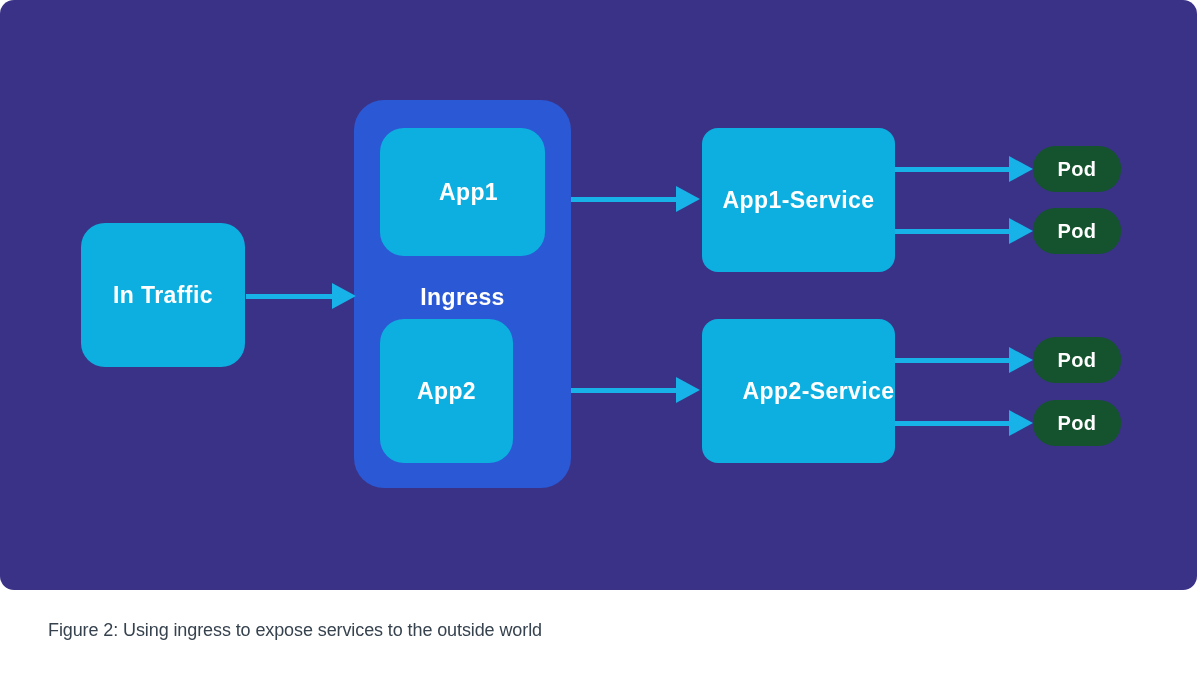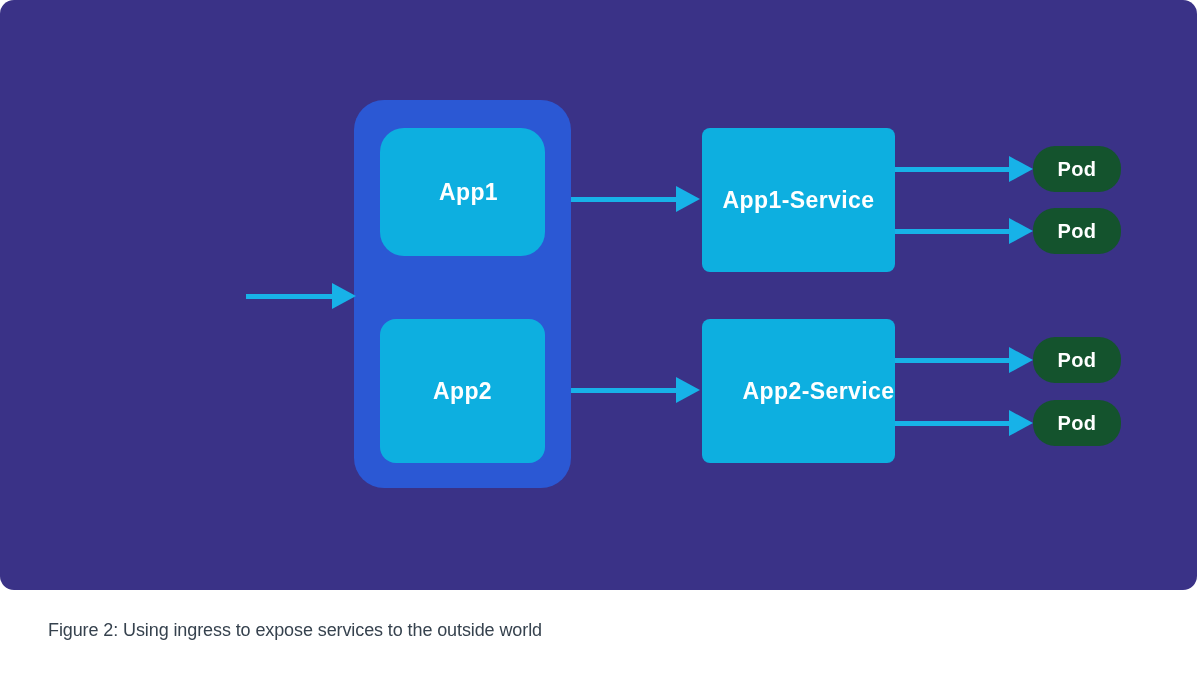--- a/index.html
+++ b/index.html
@@ -22,31 +22,31 @@
 
   
   .node {
     position: absolute;
     background: #0DAFE0;
     color: #ffffff;
     display: flex; align-items: center; justify-content: center;
     font-size: 23px; font-weight: 600; letter-spacing: 0.4px;
   }
   .rounded24 { border-radius: 24px; }
-  .rounded28 { border-radius: 8px; }
+  .rounded28 { border-radius: 16px; }
 
   .in-traffic { left: 81px; top: 223px; width: 164px; height: 144px; }
 
   .ingress-container {
     position: absolute; left: 354px; top: 100px;
     width: 217px; height: 388px;
     background: #2B58D4; border-radius: 30px;
   }
   .app1 { left: 380px; top: 128px; width: 165px; height: 128px; padding-left: 12px; }
-  .app2 { left: 380px; top: 319px; width: 165px; height: 144px; border-radius: 16px; }
+  .app2 { left: 380px; top: 319px; width: 133px; height: 144px; }
   .ingress-label {
     position: absolute; left: 354px; top: 282px; width: 217px; height: 30px;
     color: #ffffff; font-size: 23px; font-weight: 600; letter-spacing: 0.4px;
     display: flex; align-items: center; justify-content: center;
   }
 
   .app1-service { left: 702px; top: 128px; width: 193px; height: 144px; }
   .app2-service { left: 702px; top: 319px; width: 193px; height: 144px; padding-left: 40px; }
 
   .pod {
@@ -103,25 +103,29 @@
 </style>
 </head>
 <body>
 
 <div id="canvas">
 
   <div class="panel"></div>
 
   <div class="ingress-container"></div>
 
+  <div class="node rounded24 in-traffic">
+    <span>In Traffic</span>
+  </div>
 
   <div class="node rounded24 app1">
     <span>App1</span>
   </div>
 
+  <div class="ingress-label">Ingress</div>
 
   <div class="node rounded24 app2">
     <span>App2</span>
   </div>
 
   <div class="node rounded28 app1-service">
     <span>App1-Service</span>
   </div>
 
   <div class="node rounded28 app2-service">

